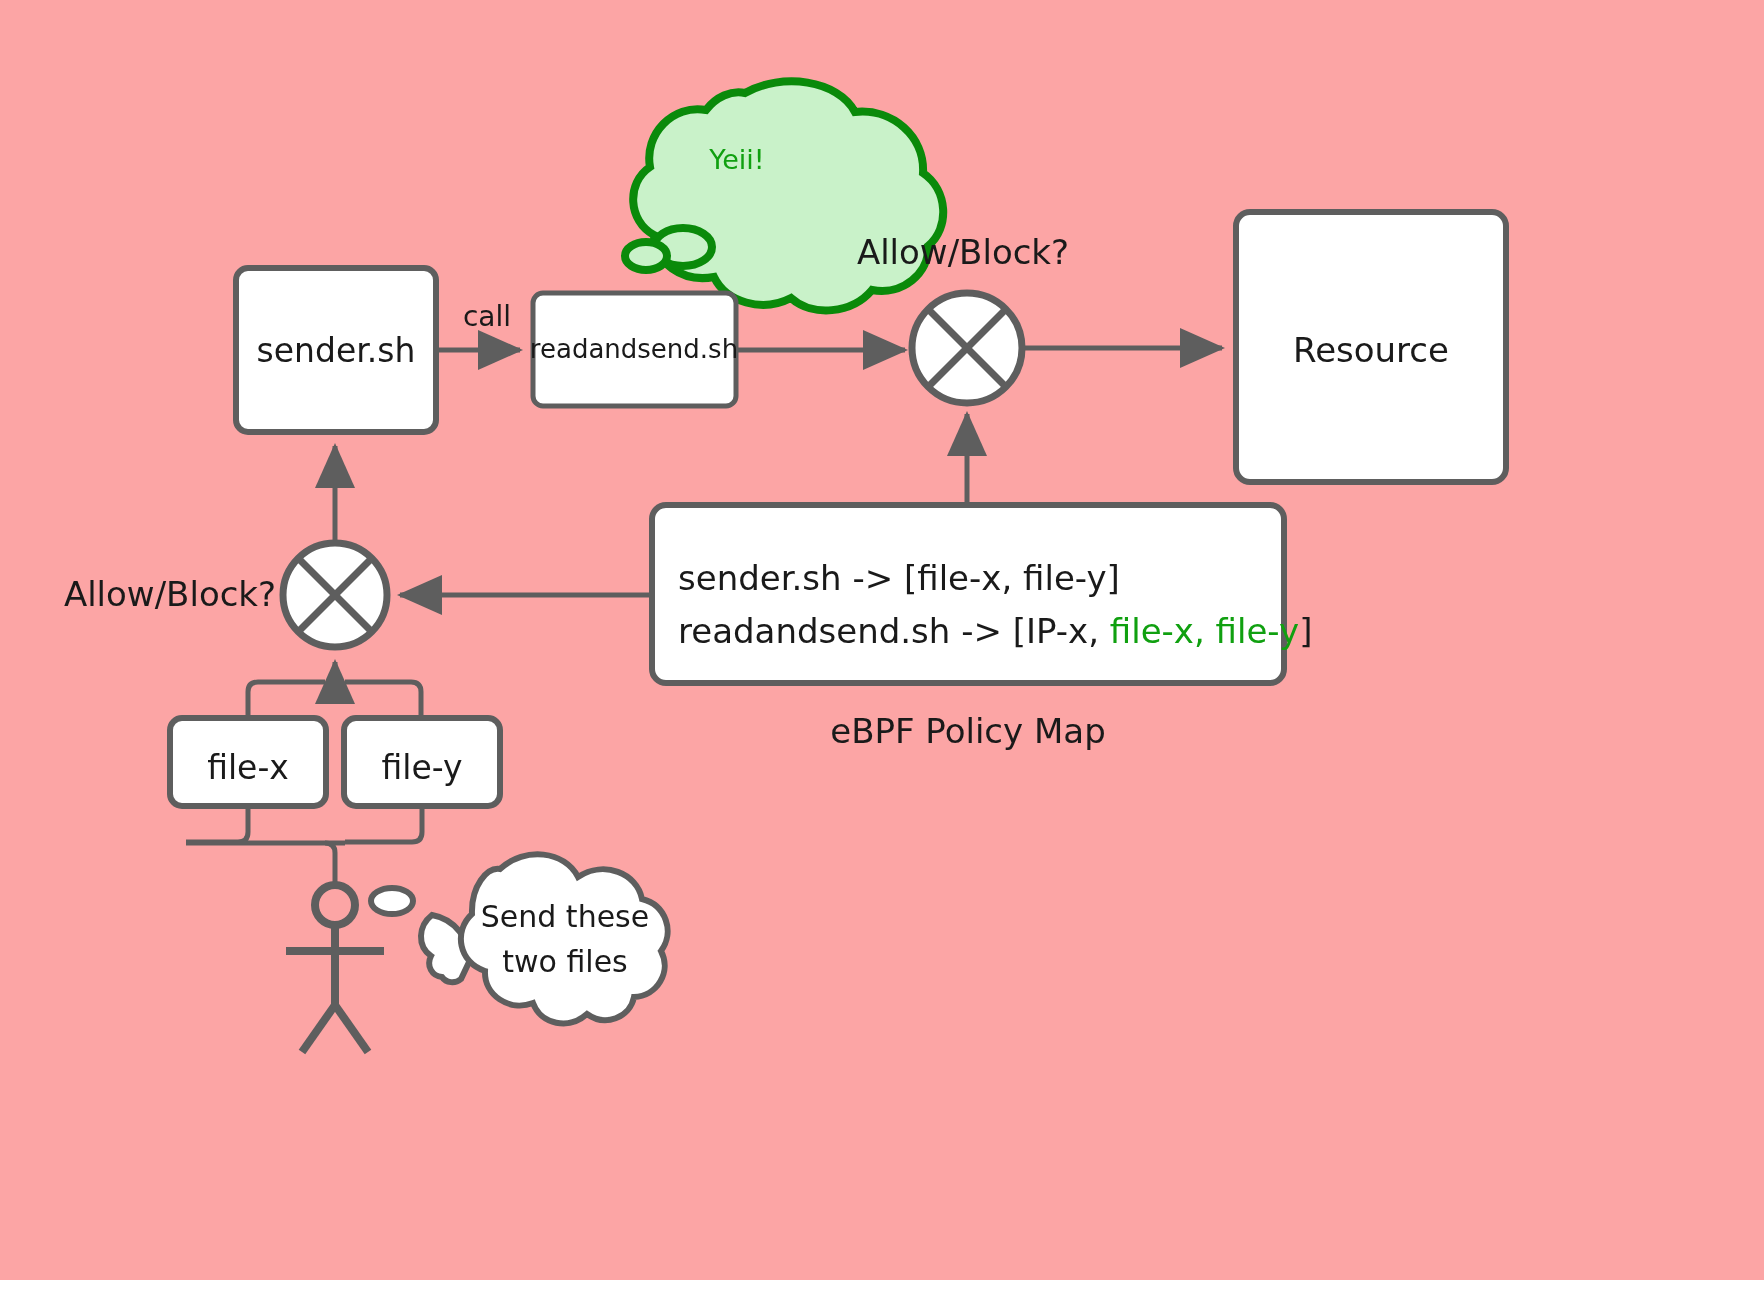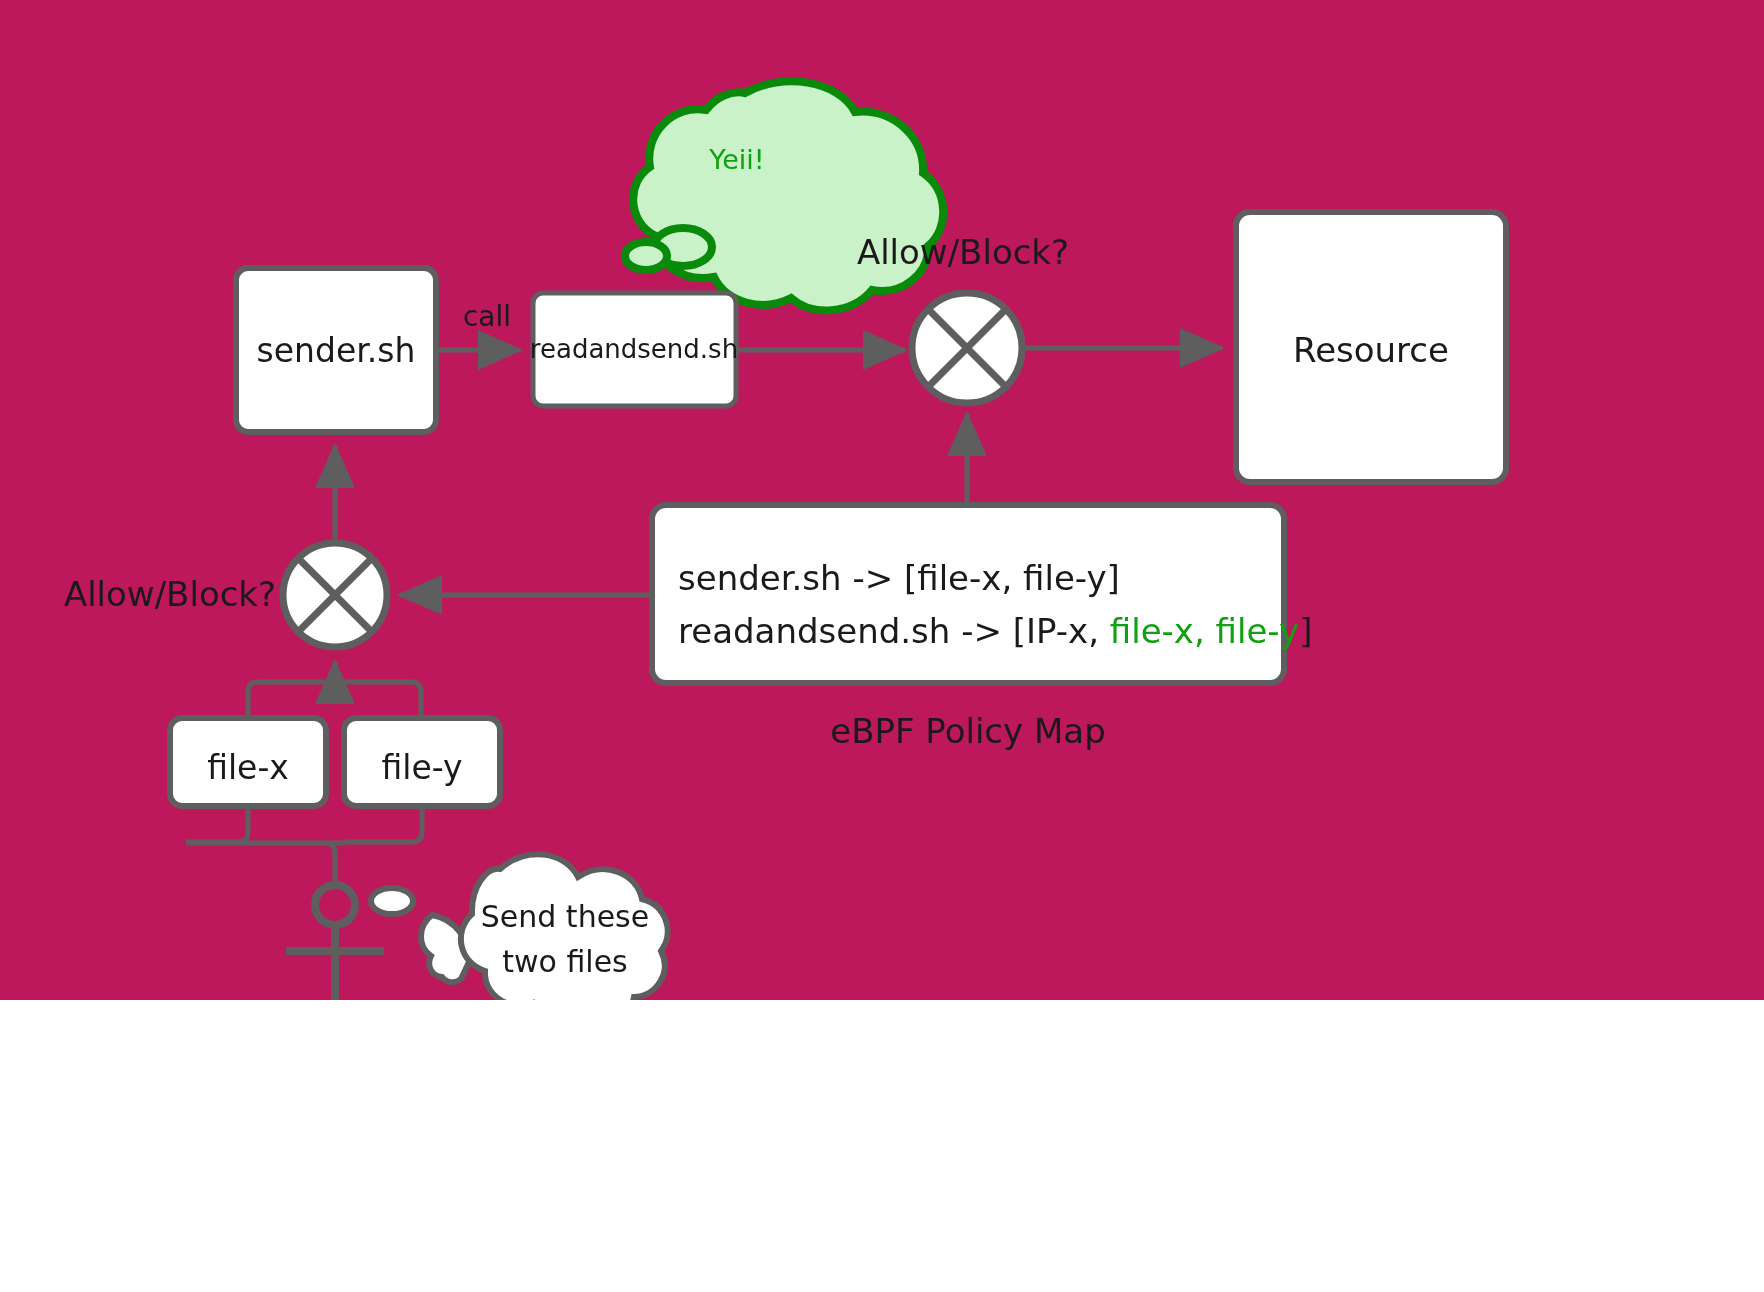--- a/index.html
+++ b/index.html
@@ -6,22 +6,22 @@
     margin: 0;
     padding: 0;
     background: #ffffff;
   }
   body {
     font-family: "DejaVu Sans", sans-serif;
   }
   #canvas {
     position: relative;
     width: 1764px;
-    height: 1000px;
-    background: #be185d;
+    height: 1280px;
+    background: #fca5a5;
     overflow: hidden;
   }
   svg#diagram {
     position: absolute;
     top: 0;
     left: 0;
     width: 1764px;
     height: 1292px;
   }
   .node-box {

